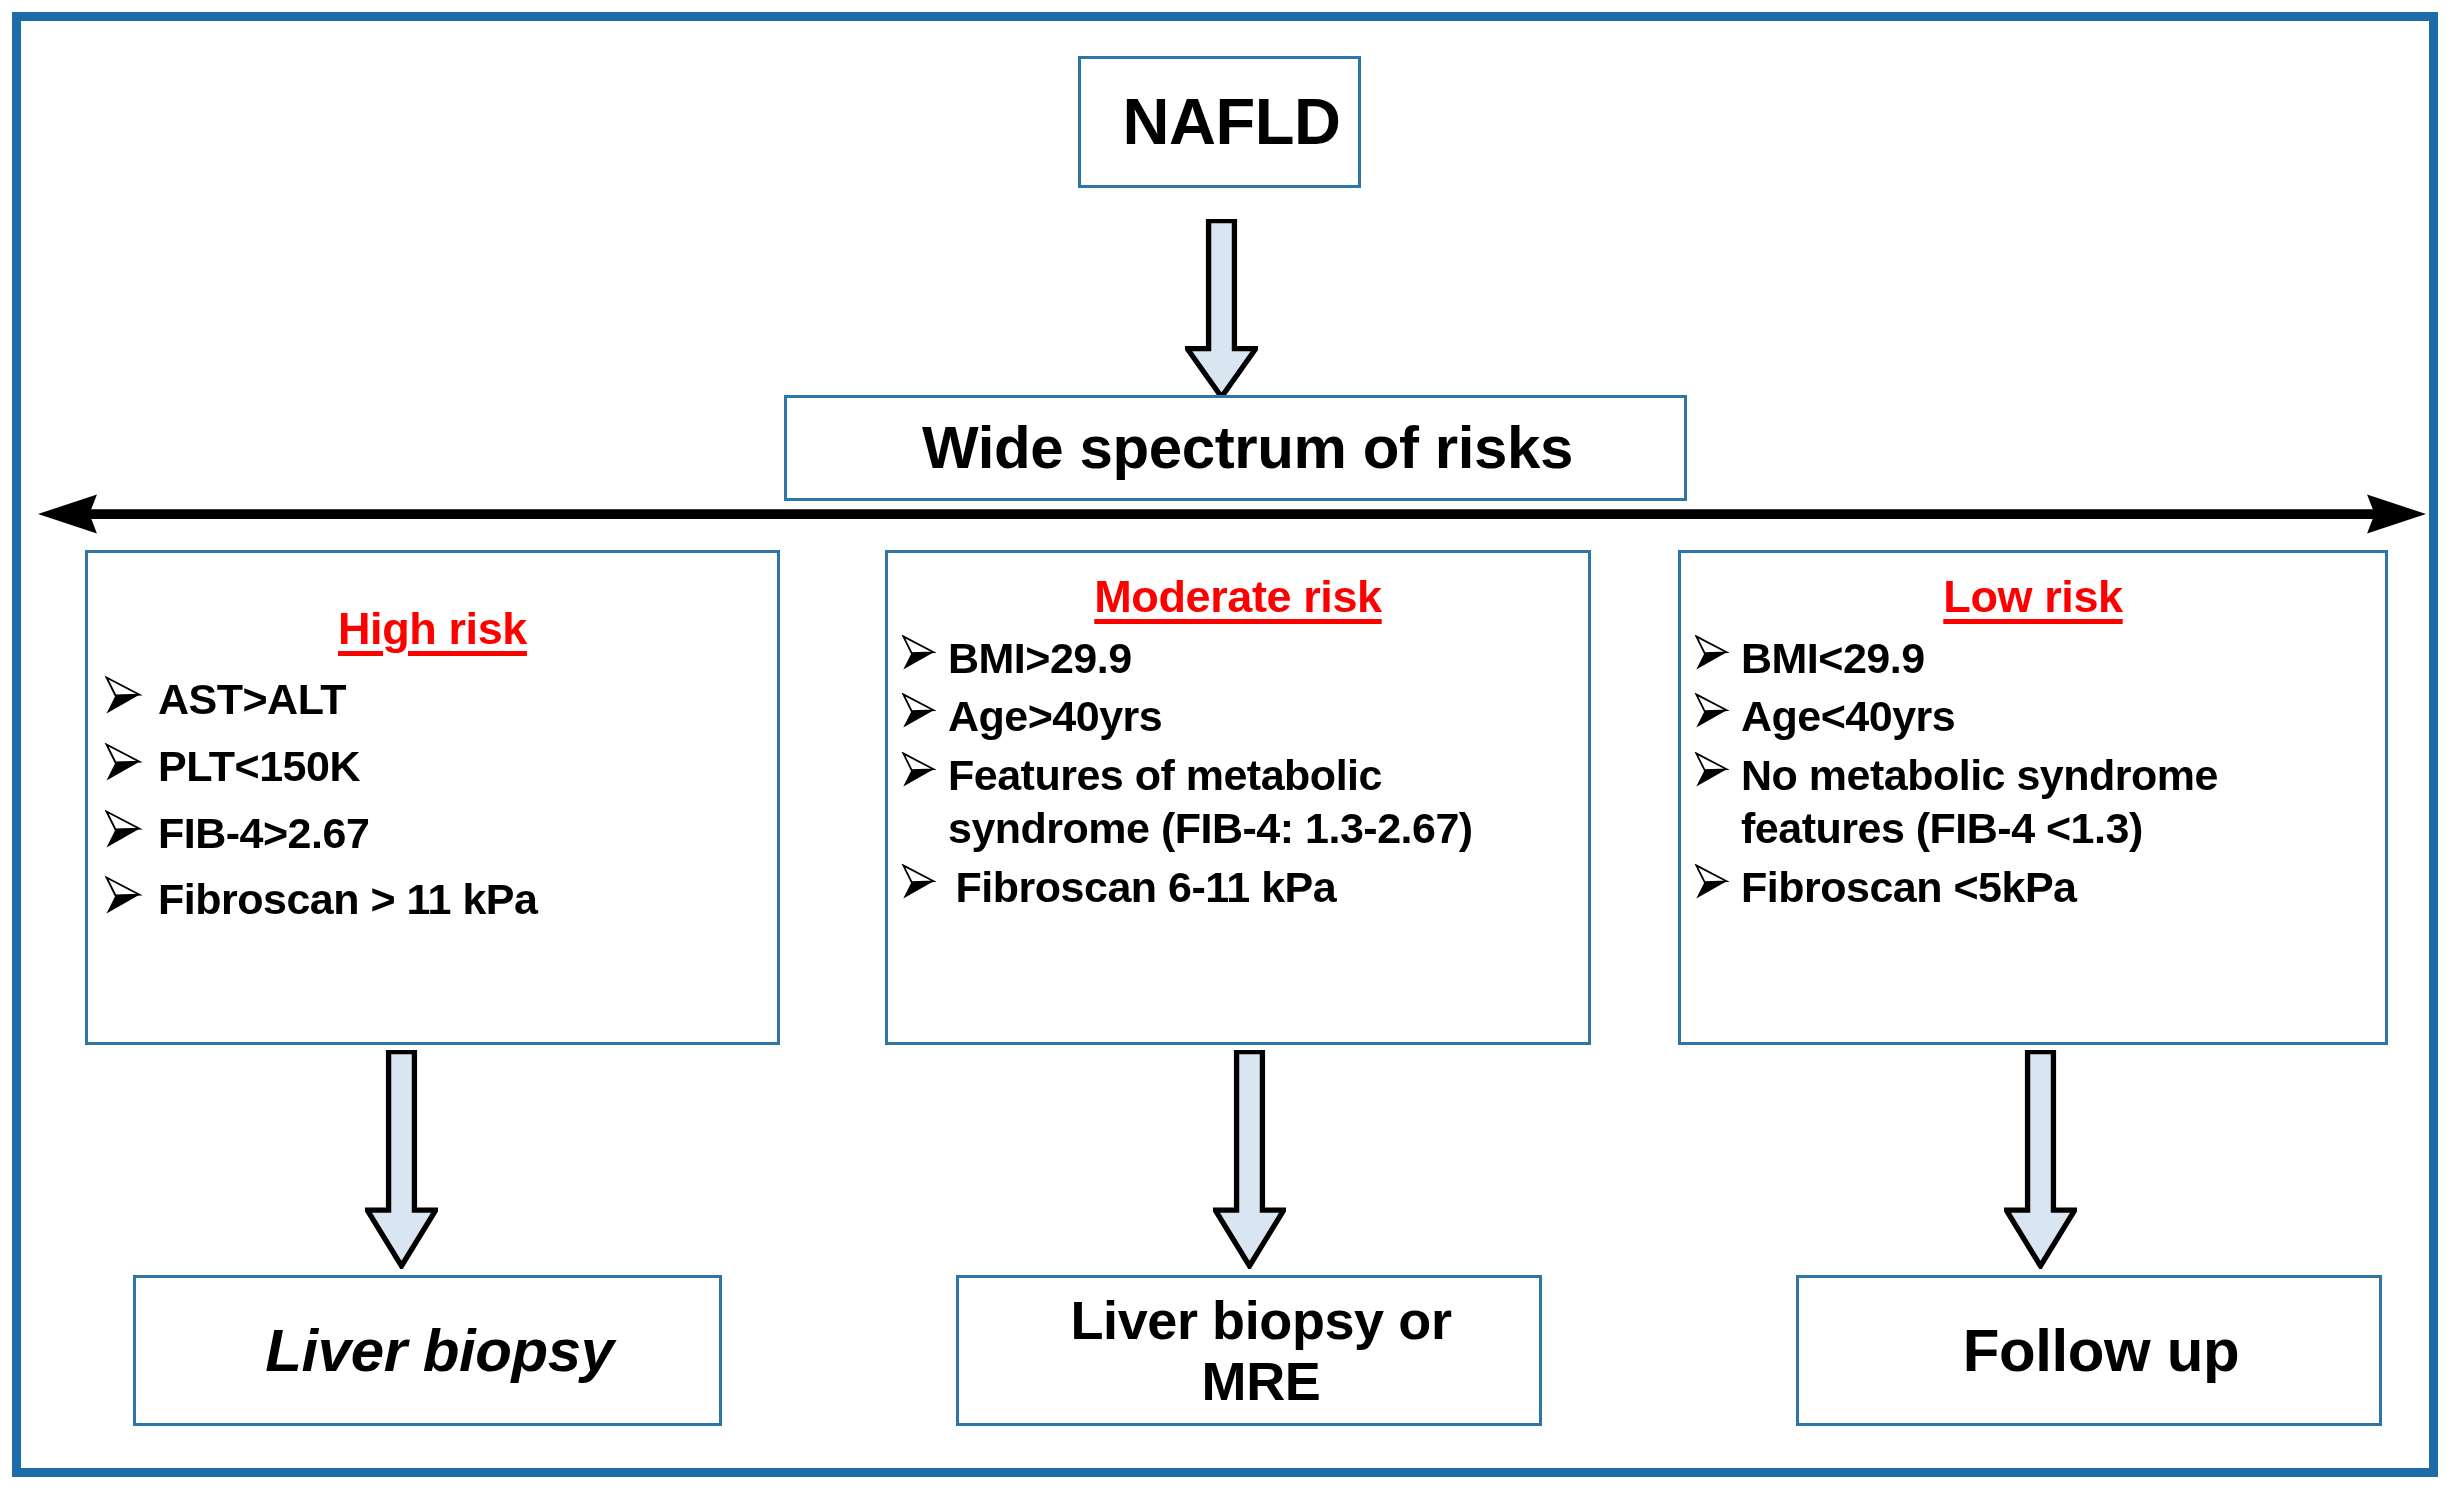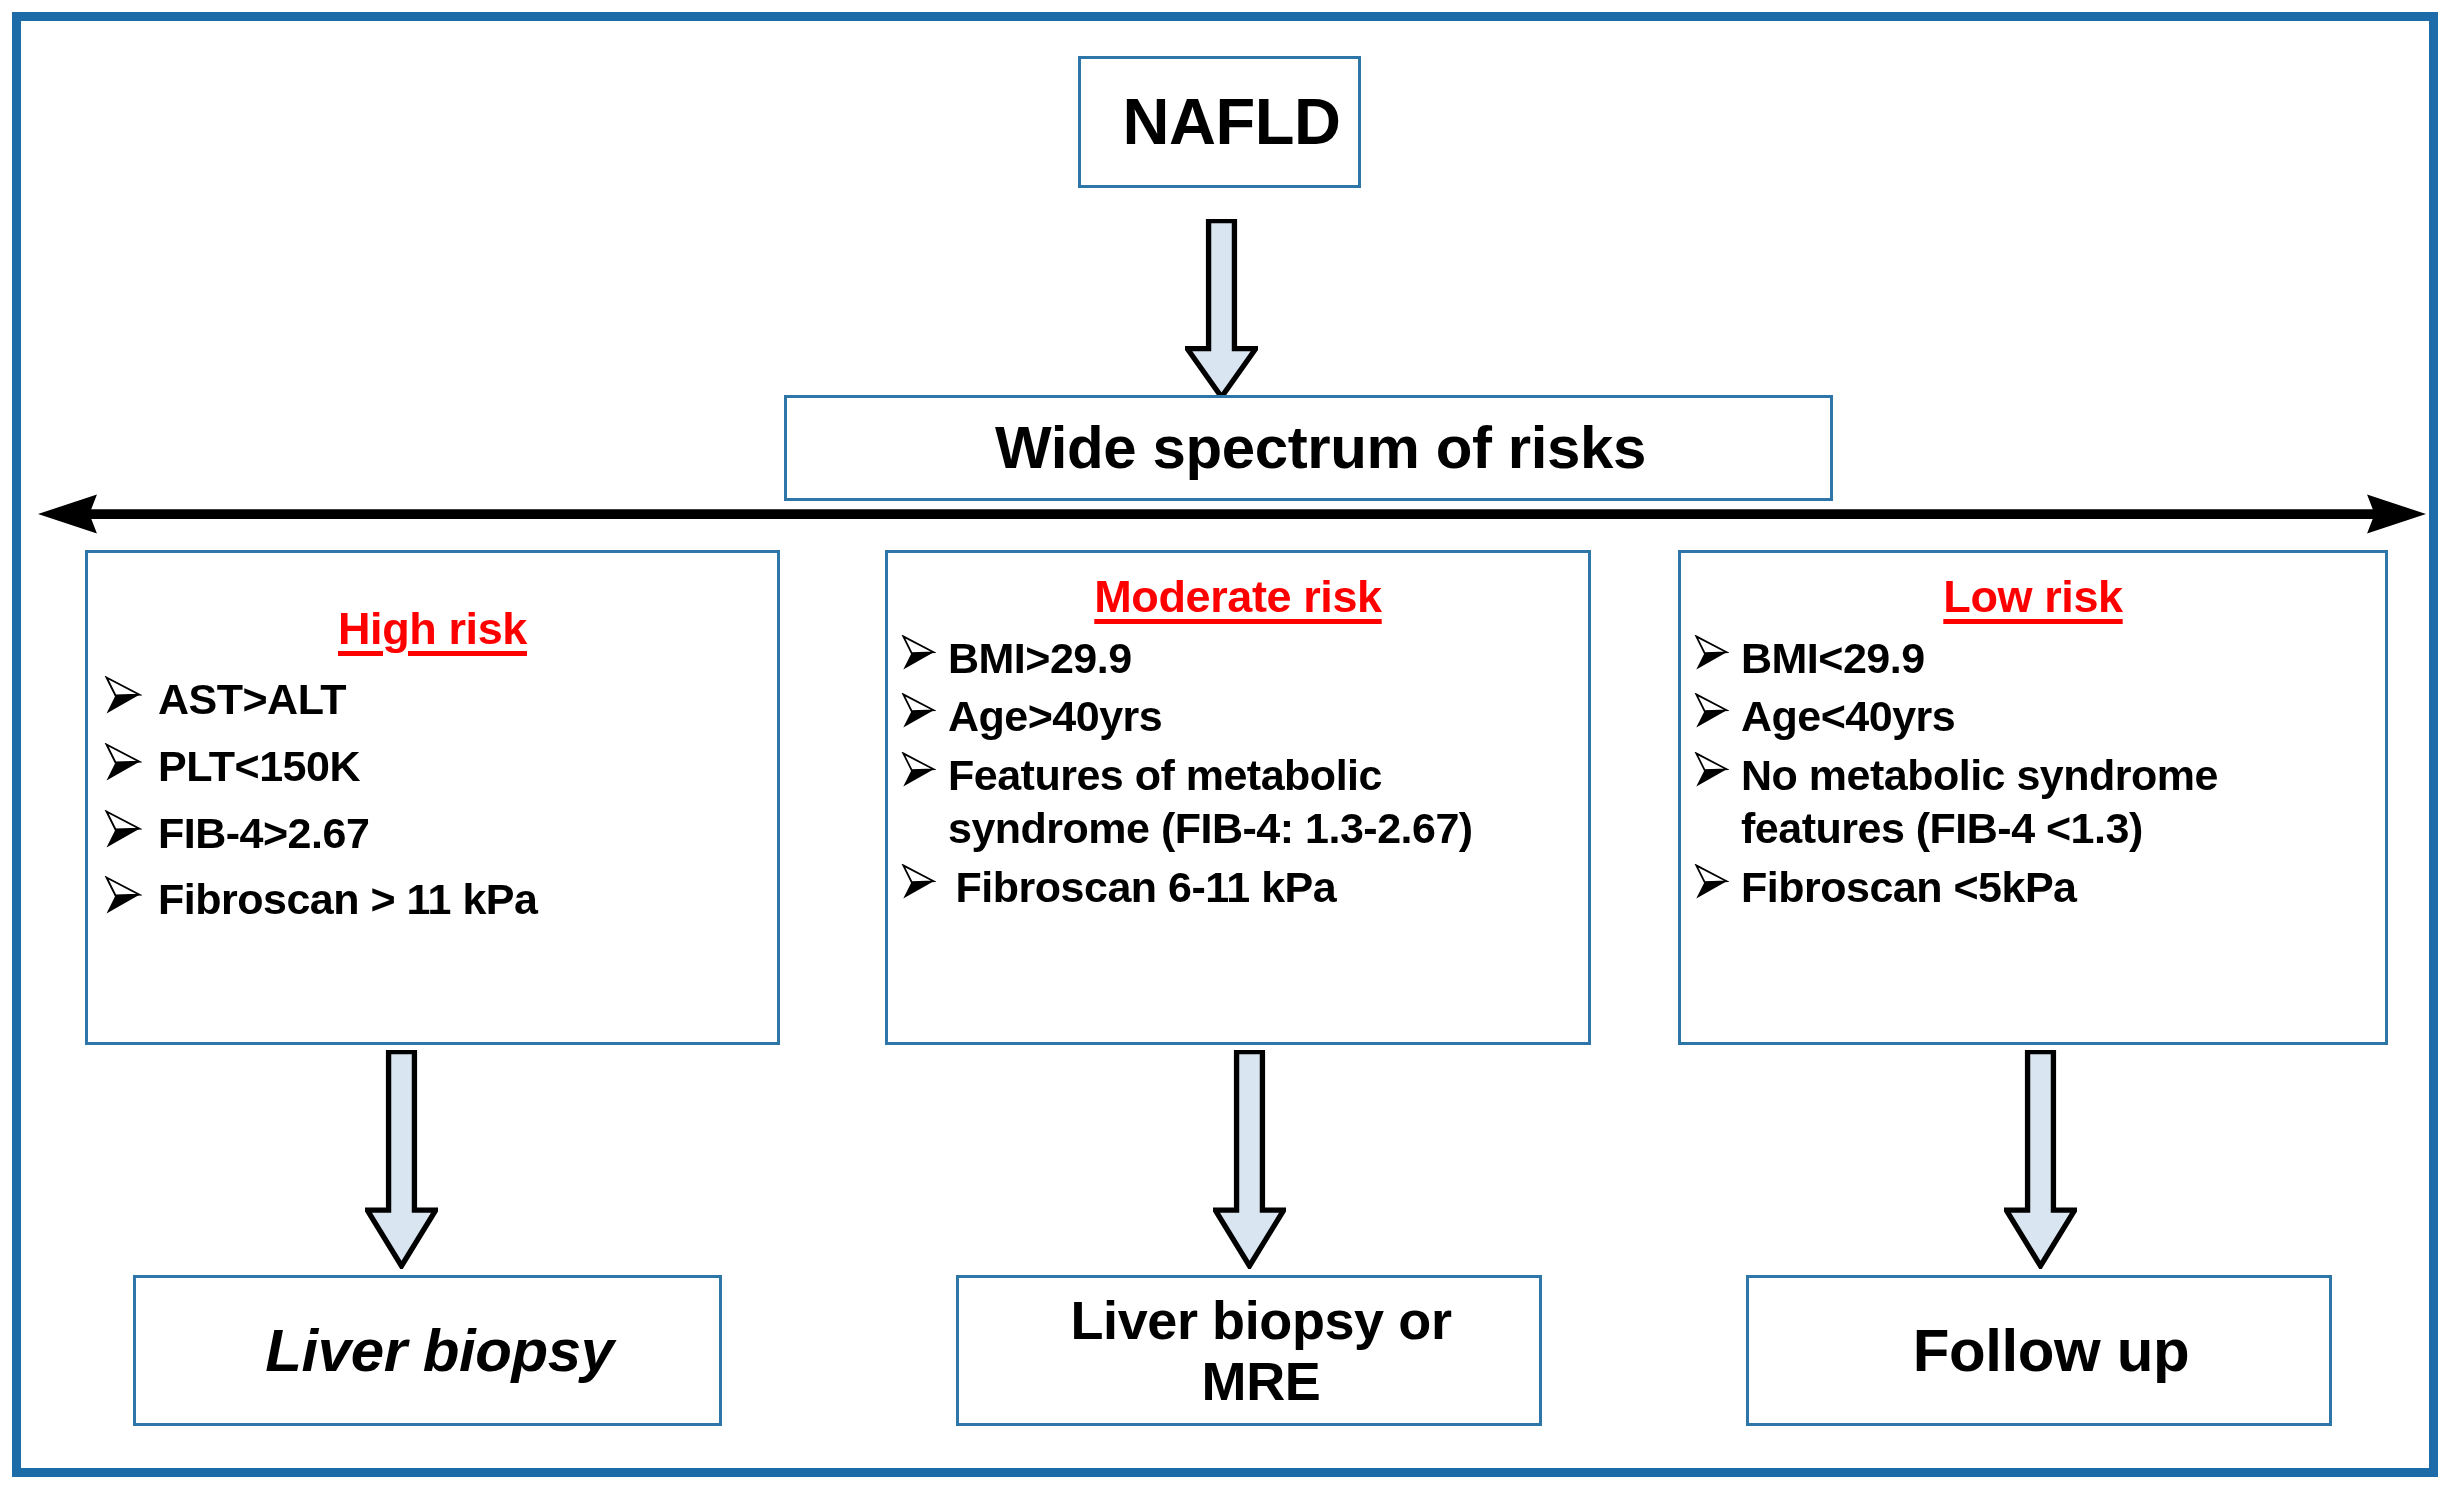--- a/index.html
+++ b/index.html
@@ -51,21 +51,21 @@
     letter-spacing: -0.4px;
   }
 
   
   #node-nafld {
     left: 1057px; top: 35px; width: 283px; height: 132px;
   }
   #node-nafld .label { font-size: 65px; }
 
   #node-spectrum {
-    left: 763px; top: 374px; width: 1049px; height: 106px;
+    left: 763px; top: 374px; width: 903px; height: 106px;
   }
   #node-spectrum .label { font-size: 60px; }
 
   
   .risk-box {
     position: absolute;
     box-sizing: border-box;
     border: 3.8px solid #2e75a8;
     background: #ffffff;
     padding: 0;
@@ -127,21 +127,21 @@
 
   #risk-low .bullets  { margin-top: 9px; }
   #risk-low .bullet   { margin-bottom: 4.5px; }
   #risk-low .bullet .marker { width: 60px; }
 
   
   #out-high { left: 112px;  top: 1254px; width: 589px; height: 151px; font-style: italic; }
   #out-high .label { font-size: 60px; }
   #out-mod  { left: 935px; top: 1254px; width: 586px; height: 151px; }
   #out-mod  .label { font-size: 54px; }
-  #out-low  { left: 1725px; top: 1254px; width: 586px; height: 151px; }
+  #out-low  { left: 1775px; top: 1254px; width: 586px; height: 151px; }
   #out-low  .label { font-size: 60px; }
 
   
   .block-arrow {
     position: absolute;
   }
   #arrow-nafld { left: 1164px; top: 198px;  width: 73px;  height: 181px; }
   #arrow-high  { left: 344px;  top: 1029px; width: 73px;  height: 219px; }
   #arrow-mod   { left: 1192px; top: 1029px; width: 73px;  height: 219px; }
   #arrow-low   { left: 1983px; top: 1029px; width: 73px;  height: 219px; }

